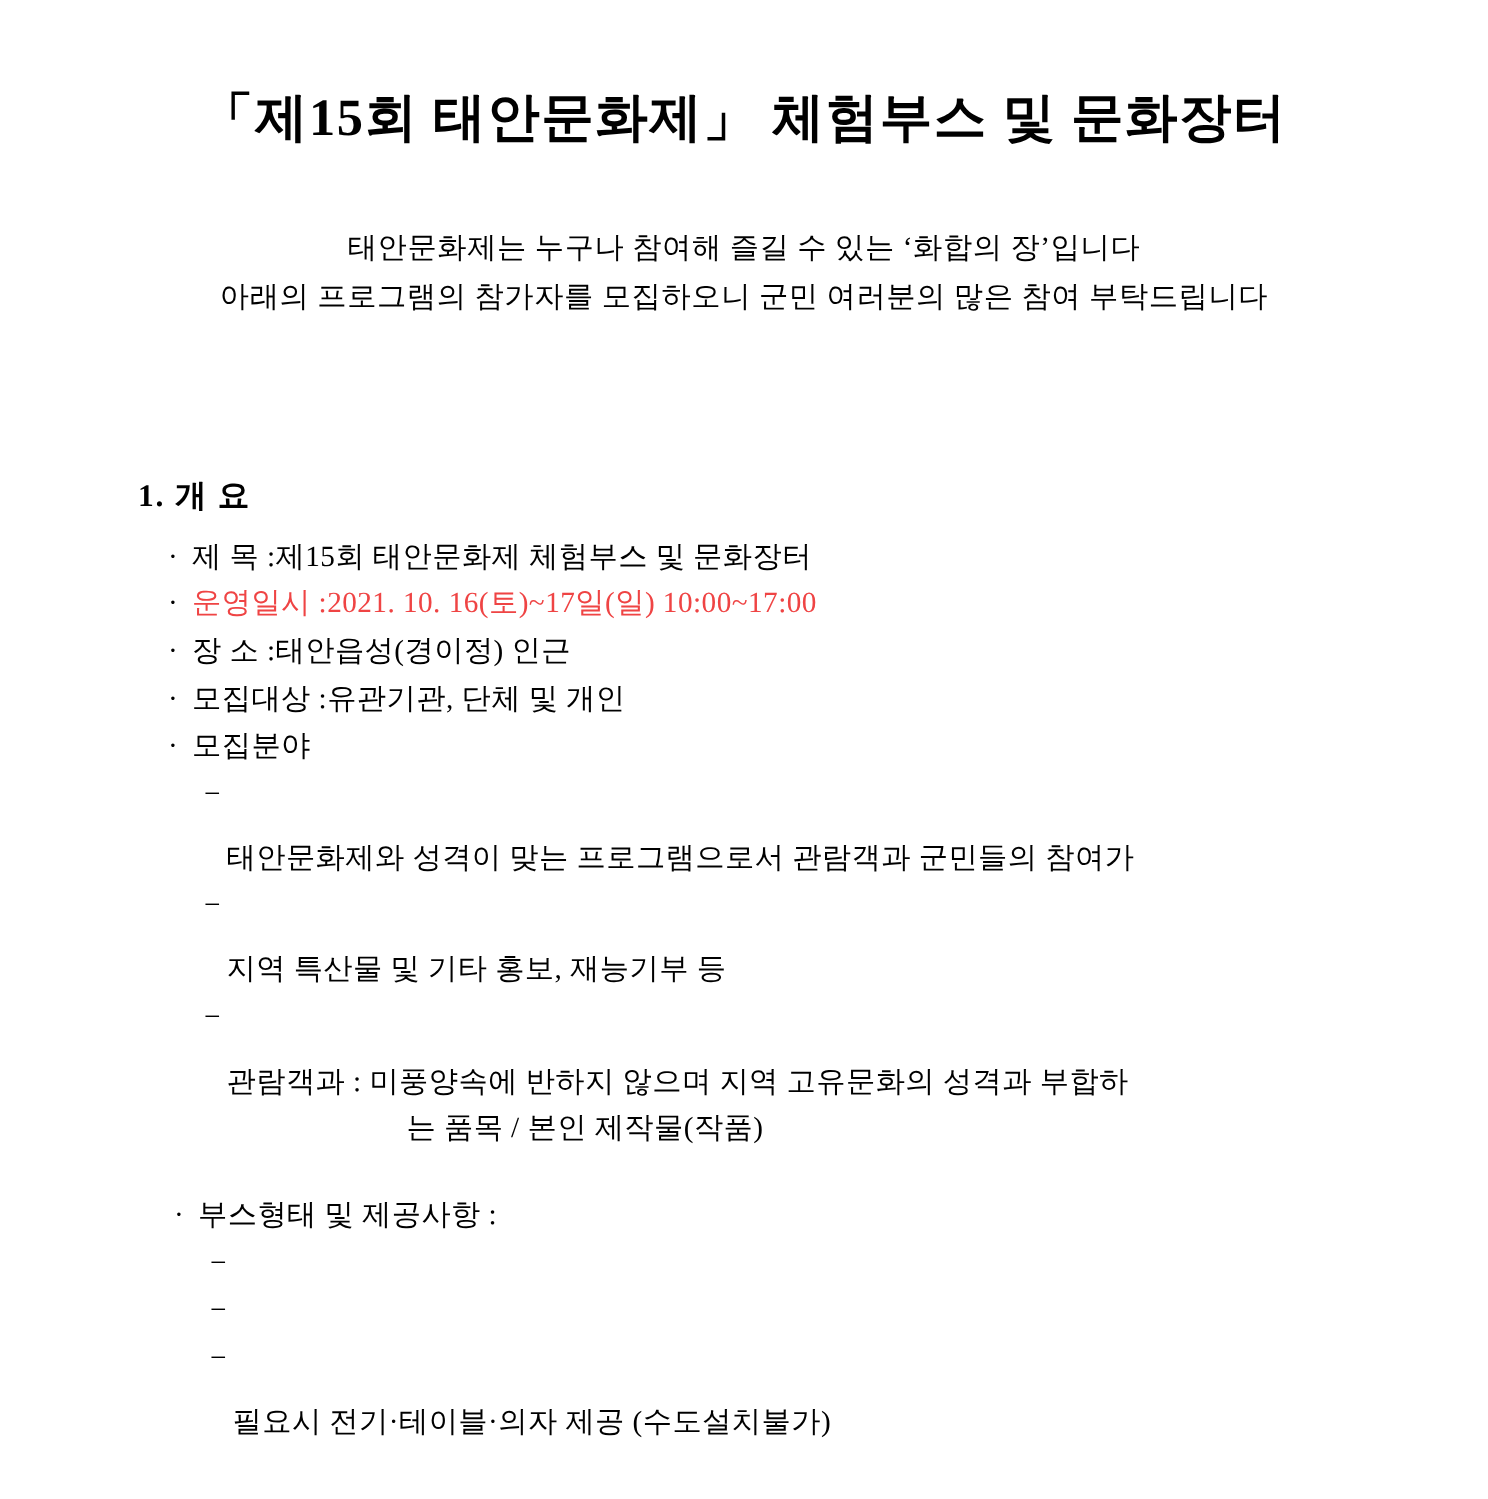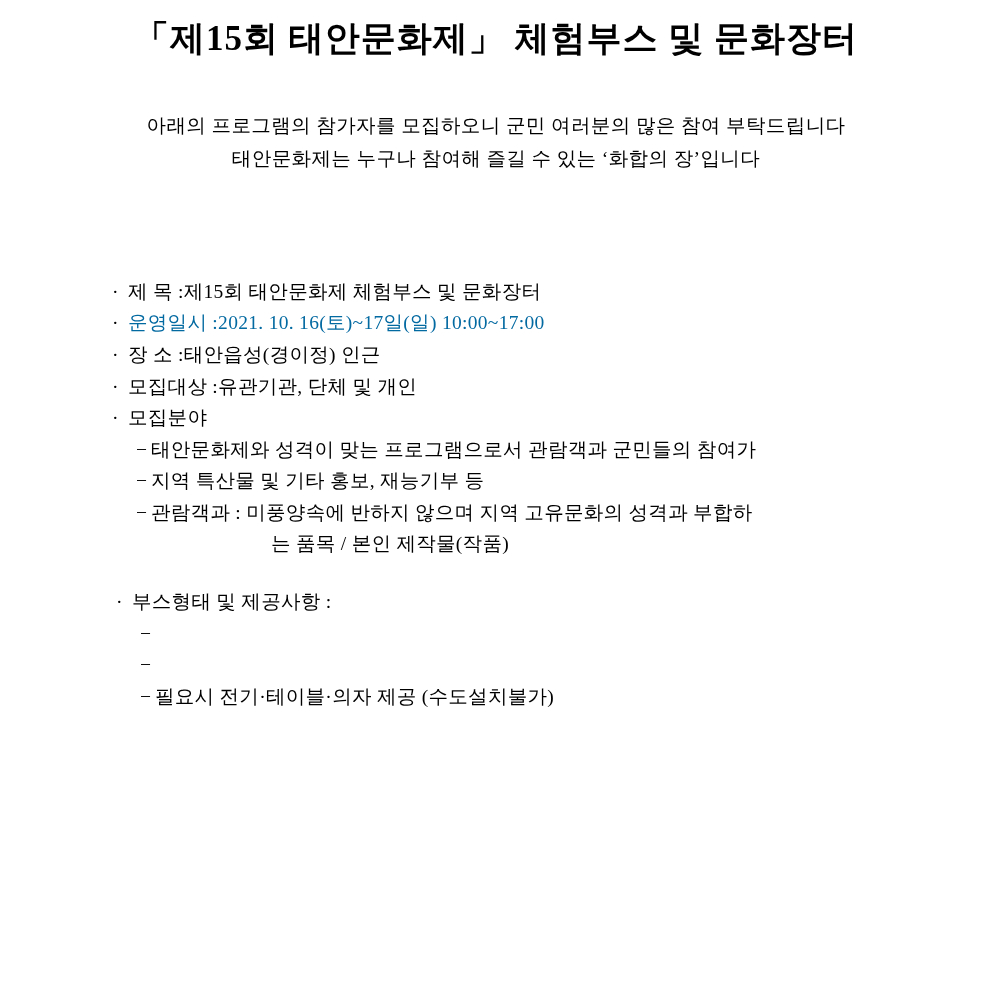--- a/index.html
+++ b/index.html
@@ -20,21 +20,21 @@
     height: 999px;
     box-sizing: border-box;
     padding: 0;
   }
   .doc-title {
     text-align: center;
     font-size: 35px;
     font-weight: bold;
     line-height: 1.45;
     letter-spacing: 1px;
-    margin: 14px 60px 0 60px;
+    margin: 54px 60px 0 60px;
   }
   .doc-title .line {
     display: block;
   }
   .intro {
     margin: 44px 55px 0 55px;
     text-align: center;
     font-size: 19.5px;
     line-height: 1.72;
     letter-spacing: 0.4px;
@@ -69,37 +69,38 @@
     line-height: 1.62;
   }
   .item-body {
     flex: 1 1 auto;
   }
   .label {
     display: inline-block;
     font-family: Liberation Serif, serif;
   }
   .blue {
-    color: #0369a1;
+    color: #ef4444;
   }
   .sub {
     font-size: 19.5px;
     line-height: 1.62;
     letter-spacing: 0.3px;
     margin-left: 136px;
     display: flex;
     align-items: flex-start;
   }
   .dash {
     width: 15px;
     flex: 0 0 15px;
   }
   .sub-body {
     flex: 1 1 auto;
     max-width: 740px;
+    margin-top: 43px;
   }
   .sub-body .cont {
     display: block;
     padding-left: 16px;
   }
   .sub-body .cont-2 {
     display: block;
     padding-left: 120px;
   }
   .gap {
@@ -115,26 +116,27 @@
 </head>
 <body>
 
 <div class="page">
 
   <div class="doc-title">
     <span class="line">「제15회 태안문화제」 체험부스 및 문화장터</span>
   </div>
 
   <div class="intro">
+    <span class="line">태안문화제는 누구나 참여해 즐길 수 있는 ‘화합의 장’입니다</span>
     <span class="line">아래의 프로그램의 참가자를 모집하오니 군민 여러분의 많은 참여 부탁드립니다</span>
-    <span class="line">태안문화제는 누구나 참여해 즐길 수 있는 ‘화합의 장’입니다</span>
   </div>
 
   <div class="section">
 
+    <div class="section-heading">1. 개 요</div>
 
     <div class="items">
 
       <div class="item">
         <span class="bullet">·</span>
         <span class="item-body"><span class="label">제      목 : </span><span>제15회 태안문화제 체험부스 및 문화장터</span></span>
       </div>
 
       <div class="item">
         <span class="bullet">·</span>

